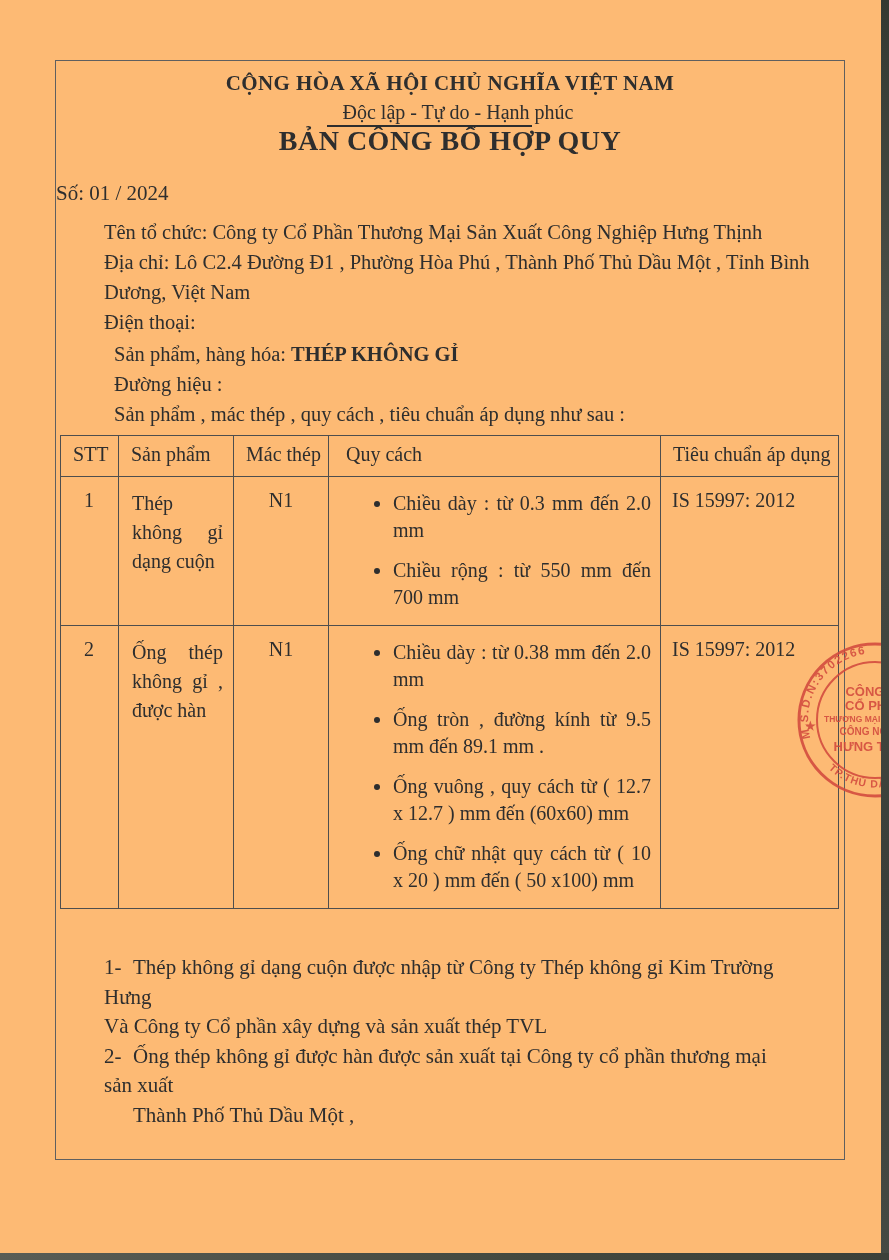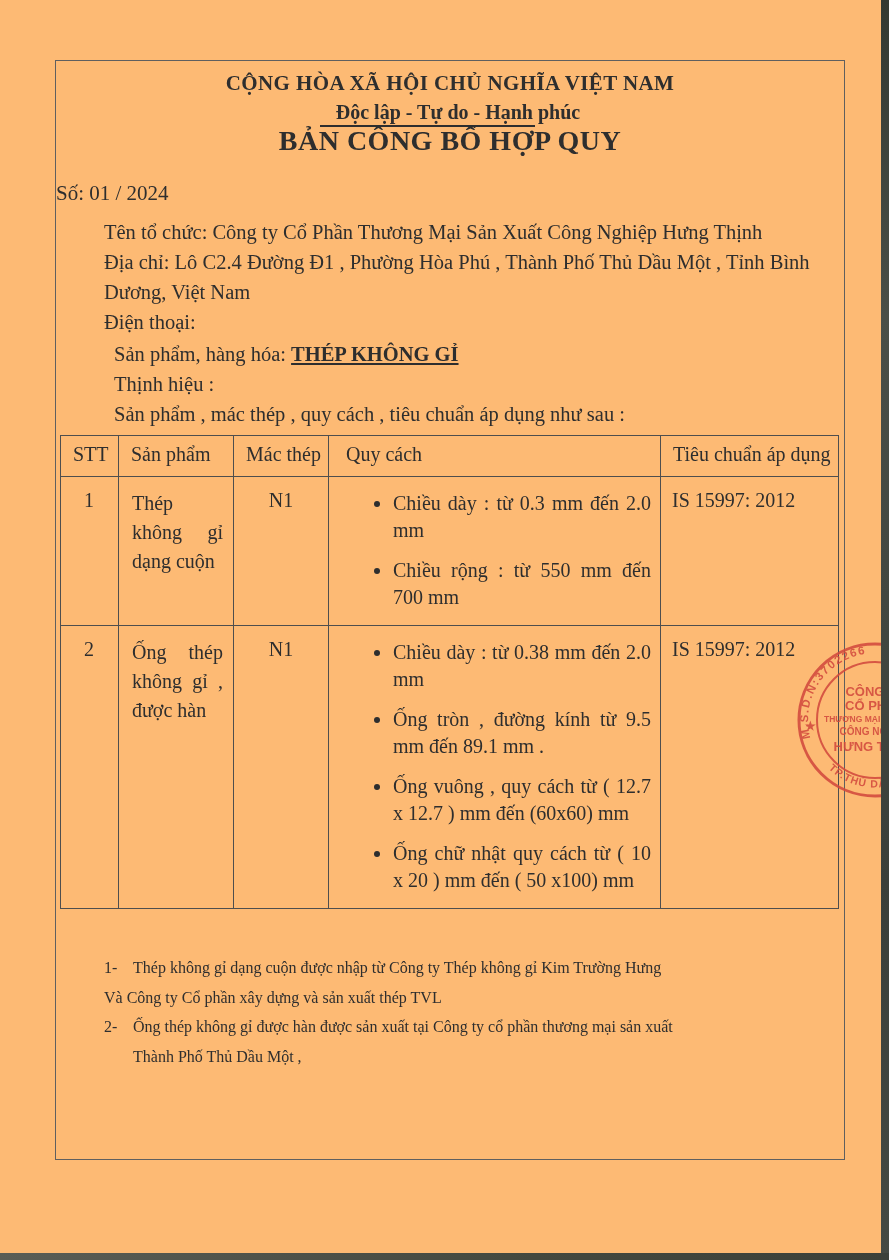--- a/index.html
+++ b/index.html
@@ -5,44 +5,44 @@
   html,body{margin:0;padding:0;background:#ffffff;}
   .canvas{
     position:relative;width:889px;height:1260px;background:#fdba74;
     overflow:hidden;font-family:"Liberation Serif",serif;color:#2e2e2e;
   }
   .frame{
     position:absolute;left:55px;top:60px;width:790px;height:1100px;
     border:1.5px solid #5f5f5f;box-sizing:border-box;overflow:hidden;z-index:1;
   }
   .country{margin:10px 10px 0 10px;text-align:center;font-weight:bold;font-size:21px;line-height:24px;letter-spacing:.4px;}
-  .motto{margin-top:4px;text-align:center;font-weight:bold;font-size:20px;line-height:26px;}
+  .motto{margin-top:4px;text-align:center;font-weight:normal;font-size:20px;line-height:26px;}
   .motto .u{border-bottom:2px solid #2e2e2e;padding:0 2px 2px 16px;}
   .motto .tail{padding-left:3px;}
   .doc-title{text-align:center;font-weight:bold;font-size:28px;line-height:32px;letter-spacing:.5px;}
   .doc-number{margin-top:24px;text-align:left;font-size:21px;line-height:24px;}
   .block-a{margin:12px 34px 0 48px;font-size:20.5px;line-height:30px;}
   .block-b{margin:2px 34px 0 58px;font-size:20.5px;line-height:30px;}
-  .bold{font-weight:bold;text-decoration:underline;}
+  .bold{font-weight:bold;}
   table.spec{
     margin:6px 0 0 4px;width:778px;border-collapse:collapse;table-layout:fixed;
     font-size:20px;
   }
   table.spec th,table.spec td{border:1.5px solid #4e4e4e;vertical-align:top;box-sizing:border-box;}
   table.spec th{font-weight:normal;text-align:left;padding:7px 4px 0 12px;height:41px;font-size:20px;}
   th.c-stt,td.c-stt{text-align:center;padding-left:0;}
   td{padding-top:10px;}
   td.c-stt{padding-top:12px;}
   td.c-prod{padding:12px 10px 0 13px;text-align:justify;line-height:29px;}
   td.c-grade{text-align:center;padding-top:12px;}
   td.c-std{padding:12px 6px 0 11px;}
   ul.specs{margin:3px 8px 0 0;padding-left:63px;}
   ul.specs li{margin-bottom:13px;text-align:justify;line-height:27px;}
   tr.r1{height:99px;} tr.r2{height:232px;}
-  .notes{margin:44px 46px 0 48px;font-size:16px;line-height:29.5px;}
+  .notes{margin:44px 46px 0 48px;font-size:21px;line-height:29.5px;}
   .note-line{margin:0;}
   .marker{display:inline-block;width:29px;}
   .ind{padding-left:29px;}
   .stamp{position:absolute;left:790px;top:635px;width:170px;height:170px;z-index:2;opacity:.87;}
   .stamp text{font-family:"Liberation Sans",sans-serif;font-weight:bold;}
   .edge-right{position:absolute;top:0;right:0;width:8px;height:100%;z-index:5;
     background:linear-gradient(to bottom,#333931,#4a4f47 25%,#3a3f39 70%,#454a43);}
   .edge-bottom{position:absolute;bottom:0;left:0;width:100%;height:7px;z-index:5;
     background:linear-gradient(to right,#595d56,#43483f 60%,#3c413a);}
 </style>
@@ -61,21 +61,21 @@
     <div class="doc-number">Số: 01 / 2024</div>
 
     <div class="block-a">
       <div>Tên tổ chức: Công ty Cổ Phần Thương Mại Sản Xuất Công Nghiệp Hưng Thịnh</div>
       <div>Địa chỉ: Lô C2.4 Đường Đ1 , Phường Hòa Phú , Thành Phố Thủ Dầu Một , Tỉnh Bình Dương, Việt Nam</div>
       <div>Điện thoại:</div>
     </div>
 
     <div class="block-b">
       <div><span>Sản phẩm, hàng hóa: </span><span class="bold">THÉP KHÔNG GỈ</span></div>
-      <div>Thịnh hiệu :</div>
+      <div>Đường hiệu :</div>
       <div>Sản phẩm , mác thép , quy cách , tiêu chuẩn áp dụng như sau :</div>
     </div>
 
     <table class="spec">
       <colgroup>
         <col style="width:58px">
           <col style="width:115px">
           <col style="width:95px">
           <col style="width:332px">
           <col style="width:178px">

